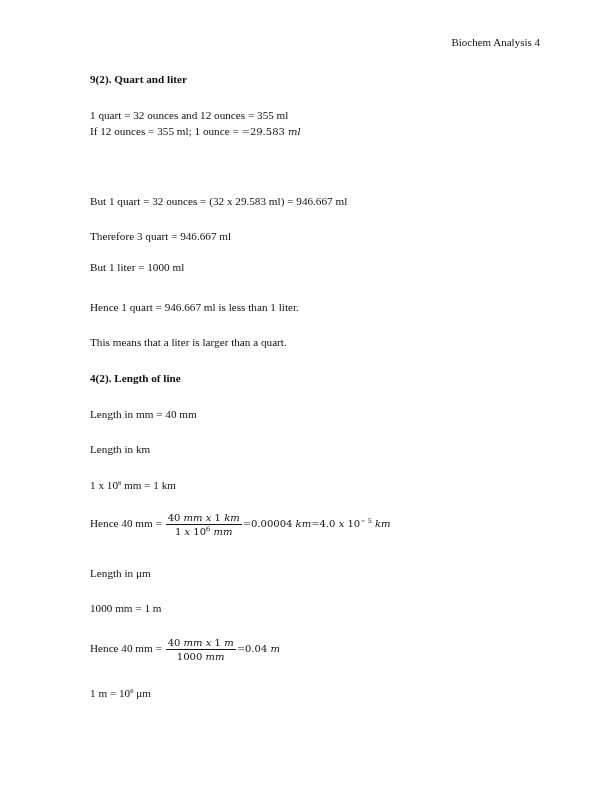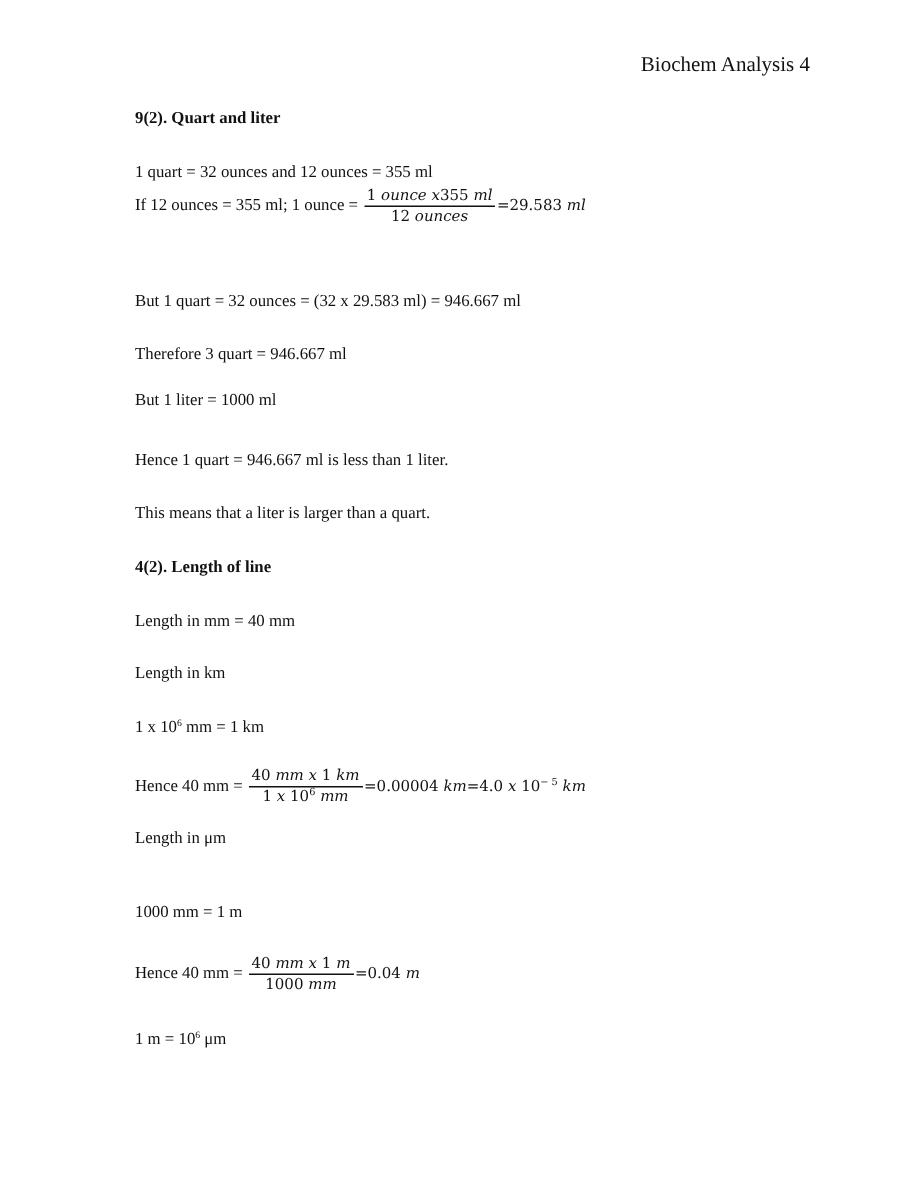--- a/index.html
+++ b/index.html
@@ -2,21 +2,21 @@
 <html><head>
   <meta charset="utf-8">
   <style>
     html, body { margin: 0; padding: 0; background: #ffffff; }
     body {
       width: 612px; height: 792px; position: relative; overflow: hidden;
       font-family: "Liberation Serif", serif; font-size: 11.2px; color: #111;
     }
     .header {
       position: absolute; top: 36px; right: 72px;
-      font-size: 14px;
+      font-size: 11px;
     }
     .line {
       position: absolute; left: 90px; white-space: nowrap; line-height: 14px;
     }
     .bold { font-weight: bold; }
     .frac {
       display: inline-block; vertical-align: middle; text-align: center;
       margin: 0 1px;
     }
     .frac .num, .frac .den {
@@ -31,39 +31,39 @@
 </head>
 <body>
 
 <div class="header">Biochem Analysis 4</div>
 
 <div class="line bold" style="top:72px">9(2). Quart and liter</div>
 
 <div class="line" style="top:108px">1 quart = 32 ounces and 12 ounces = 355 ml</div>
 
 <div class="line" style="top:124px">
-  <span>If 12 ounces = 355 ml; 1 ounce = </span><span class="frac"><span class="num"><span>1</span> <span class="it">ounce</span> <span class="it">x</span><span>355</span> <span class="it">ml</span></span><span class="den"><span>12</span> <span class="it">ounces</span></span></span><span class="math"><span>=29.583</span> <span class="it">ml</span></span>
+  <span>If 12 ounces = 355 ml; 1 ounce = </span><span class="math"><span>=29.583</span> <span class="it">ml</span></span>
 </div>
 
 <div class="line" style="top:194px">But 1 quart = 32 ounces = (32 x 29.583 ml) = 946.667 ml</div>
 <div class="line" style="top:229px">Therefore 3 quart = 946.667 ml</div>
 <div class="line" style="top:260px">But 1 liter = 1000 ml</div>
 <div class="line" style="top:300px">Hence 1 quart = 946.667 ml is less than 1 liter.</div>
 <div class="line" style="top:335px">This means that a liter is larger than a quart.</div>
 
 <div class="line bold" style="top:371px">4(2). Length of line</div>
 
 <div class="line" style="top:407px">Length in mm = 40 mm</div>
 <div class="line" style="top:442px">Length in km</div>
 <div class="line" style="top:478px"><span>1 x 10</span><sup>6</sup><span> mm = 1 km</span></div>
 
 <div class="line" style="top:511px">
   <span>Hence 40 mm = </span><span class="frac"><span class="num"><span>40</span> <span class="it">mm x</span> <span>1</span> <span class="it">km</span></span><span class="den"><span>1</span> <span class="it">x</span> <span>10</span><sup>6</sup> <span class="it">mm</span></span></span><span class="math"><span>=0.00004</span> <span class="it">km</span><span>=4.0</span> <span class="it">x</span> <span>10</span><sup>− 5</sup> <span class="it">km</span></span>
 </div>
 
-<div class="line" style="top:552px">Length in μm</div>
+<div class="line" style="top:566px">Length in μm</div>
 <div class="line" style="top:601px">1000 mm = 1 m</div>
 
 <div class="line" style="top:636px">
   <span>Hence 40 mm = </span><span class="frac"><span class="num"><span>40</span> <span class="it">mm x</span> <span>1</span> <span class="it">m</span></span><span class="den"><span>1000</span> <span class="it">mm</span></span></span><span class="math"><span>=0.04</span> <span class="it">m</span></span>
 </div>
 
 <div class="line" style="top:686px"><span>1 m = 10</span><sup>6</sup><span> μm</span></div>
 
 </body></html>

